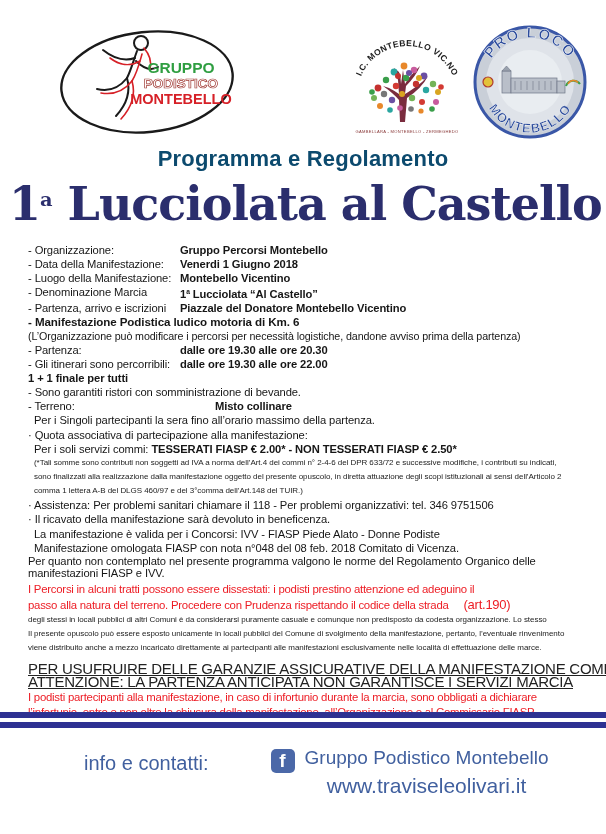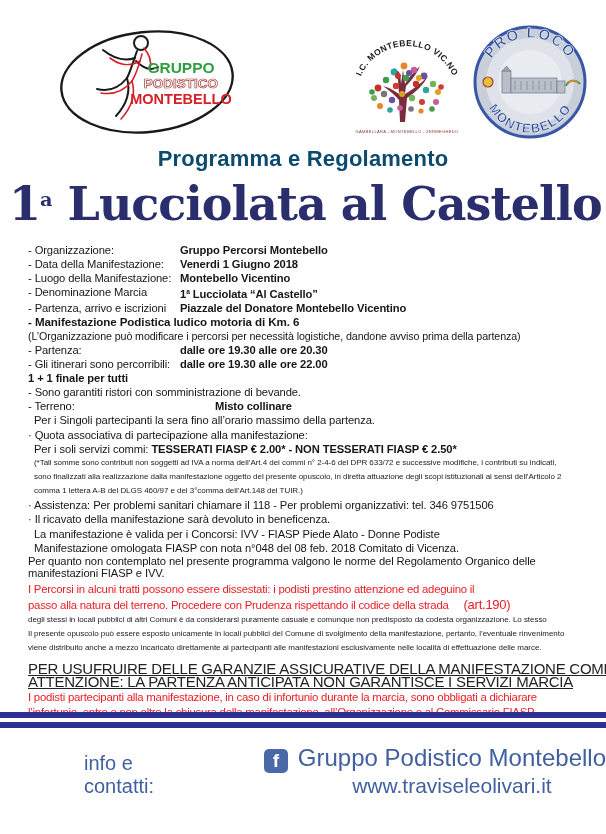--- a/index.html
+++ b/index.html
@@ -47,21 +47,21 @@
   .bar-2{top:722px;}
 
   
   .footer{position:absolute;top:744px;left:0;right:0;display:flex;align-items:flex-start;
           color:#41609f;}
   .info-label{margin-left:84px;margin-top:8px;font-size:20px;}
   .fb-icon{margin-left:62px;margin-top:5px;width:24px;height:24px;border-radius:5px;
            background:#4b68a8;color:#fff;font-weight:bold;font-size:19px;line-height:24px;
            text-align:center;flex:none;}
   .fb-col{margin-left:10px;display:flex;flex-direction:column;align-items:center;}
-  .fb-name{font-size:24px;line-height:28px;white-space:nowrap;}
+  .fb-name{font-size:19px;line-height:28px;white-space:nowrap;}
   .website{font-size:21px;line-height:28px;white-space:nowrap;}
 </style>
 </head>
 <body>
 
 <div class="page">
 
   <div class="logo-row">
 
     <div class="logo-gruppo">

